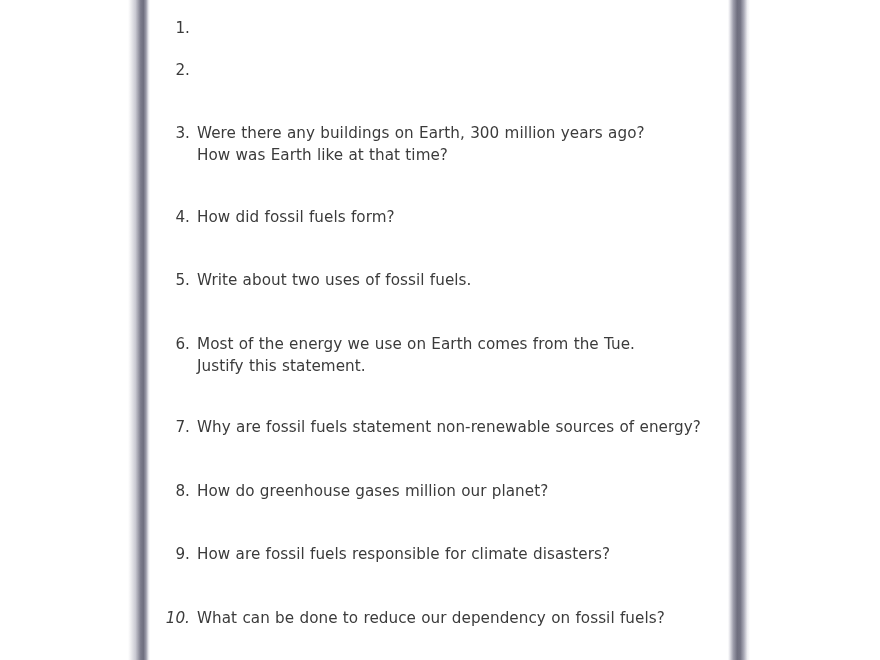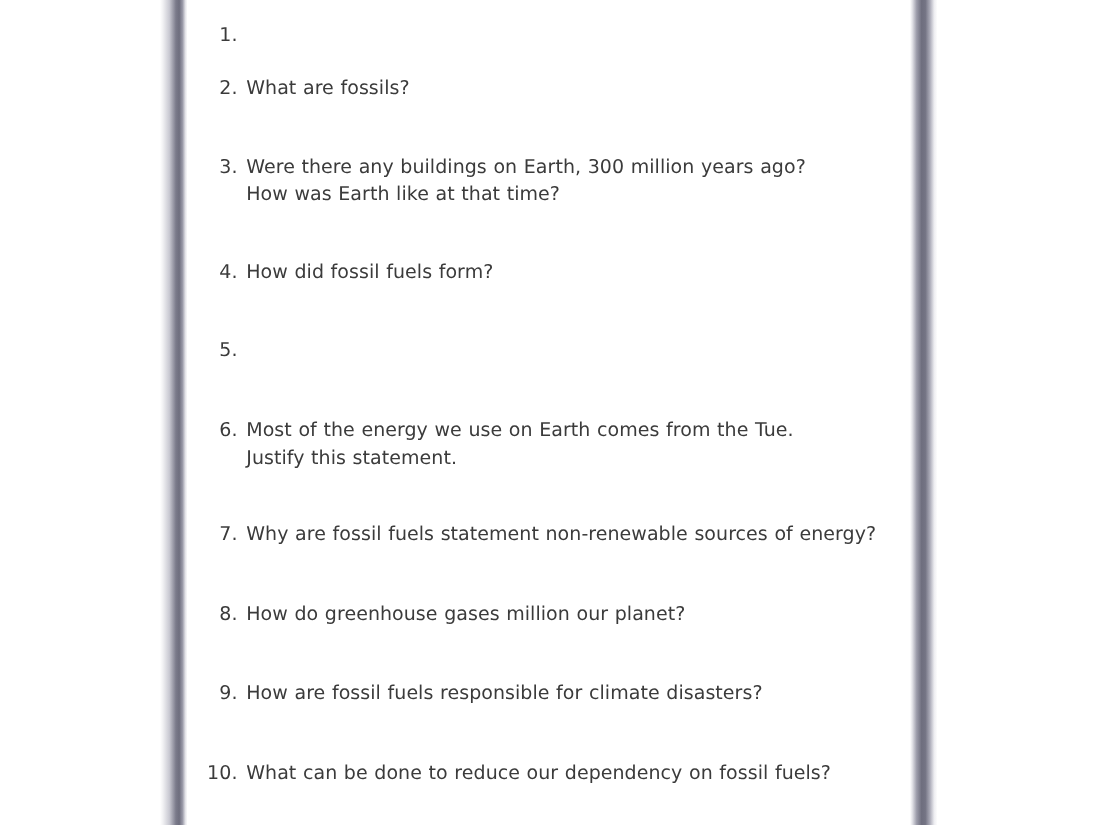--- a/index.html
+++ b/index.html
@@ -110,56 +110,56 @@
   #q1  { position: absolute; top: 18px;  }
   #q2  { position: absolute; top: 60px;  }
   #q3  { position: absolute; top: 123px; width: 495px; }
   #q4  { position: absolute; top: 207px; }
   #q5  { position: absolute; top: 270px; }
   #q6  { position: absolute; top: 334px; width: 500px; }
   #q7  { position: absolute; top: 417px; }
   #q8  { position: absolute; top: 481px; }
   #q9  { position: absolute; top: 544px; }
   #q10 { position: absolute; top: 608px; padding-left: 33px; }
-  #q10 .qnum { width: 26px; }
+  #q10 .qnum { width: 26px; font-style: italic; }
 </style>
 </head>
 <body>
 
 <div id="page">
 
   <div id="doc-page">
 
     <div id="edge-left"></div>
     <div id="edge-right"></div>
 
     <div id="content">
       <ol id="question-list">
 
         <li class="question-item" id="q1">
           <span class="qnum">1.</span>
         </li>
 
         <li class="question-item" id="q2">
           <span class="qnum">2.</span>
-          <span class="qtext">What are fossils?</span>
         </li>
 
         <li class="question-item" id="q3">
           <span class="qnum">3.</span>
           <span class="qtext">Were there any buildings on Earth, 300 million years ago? How was Earth like at that time?</span>
         </li>
 
         <li class="question-item" id="q4">
           <span class="qnum">4.</span>
           <span class="qtext">How did fossil fuels form?</span>
         </li>
 
         <li class="question-item" id="q5">
           <span class="qnum">5.</span>
+          <span class="qtext">Write about two uses of fossil fuels.</span>
         </li>
 
         <li class="question-item" id="q6">
           <span class="qnum">6.</span>
           <span class="qtext">Most of the energy we use on Earth comes from the Tue. Justify this statement.</span>
         </li>
 
         <li class="question-item" id="q7">
           <span class="qnum">7.</span>
           <span class="qtext">Why are fossil fuels statement non-renewable sources of energy?</span>

